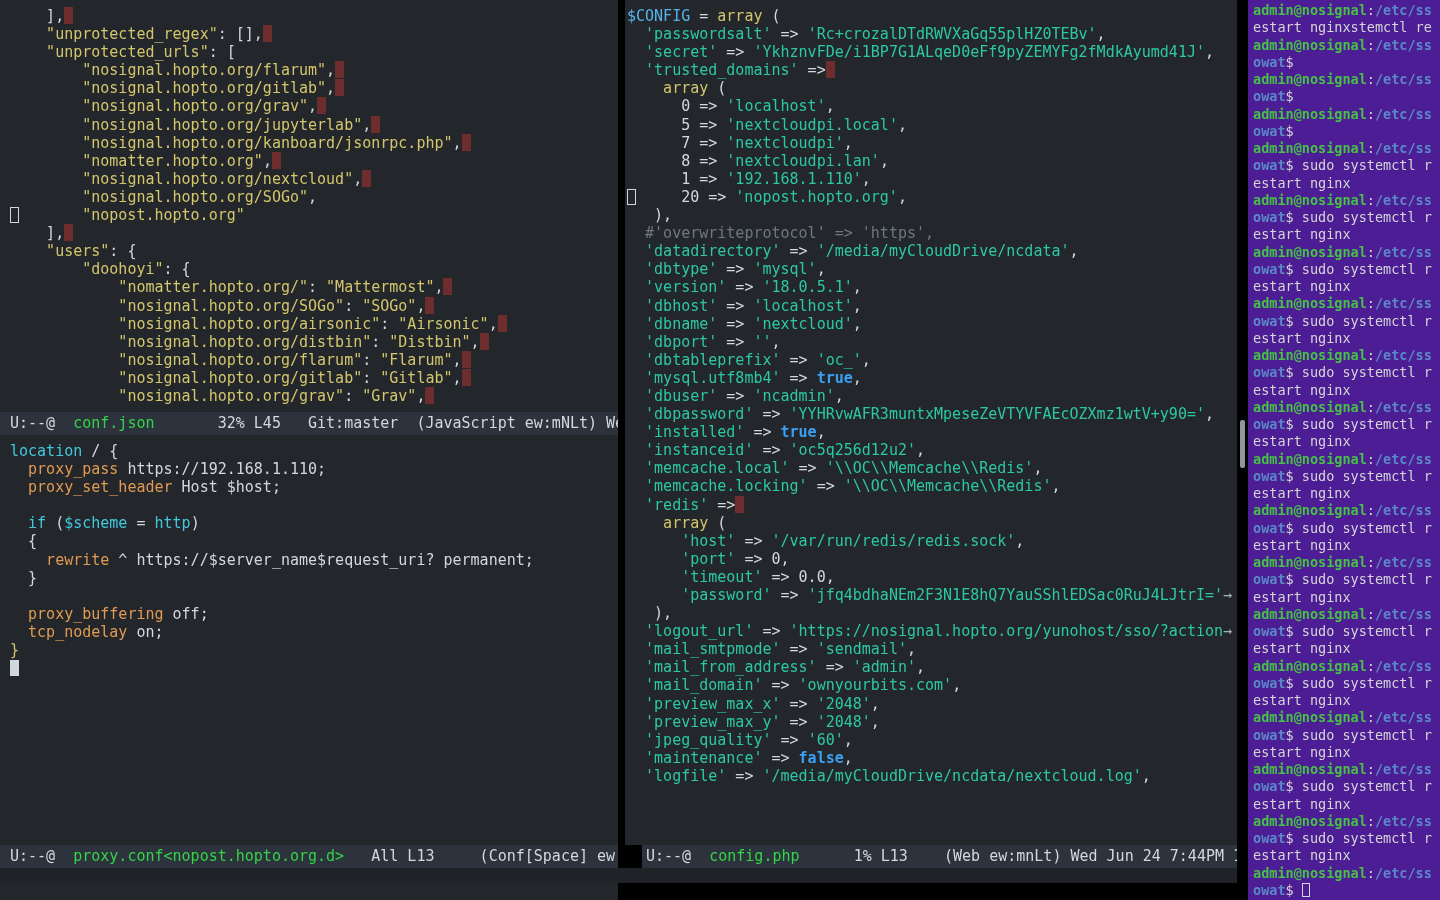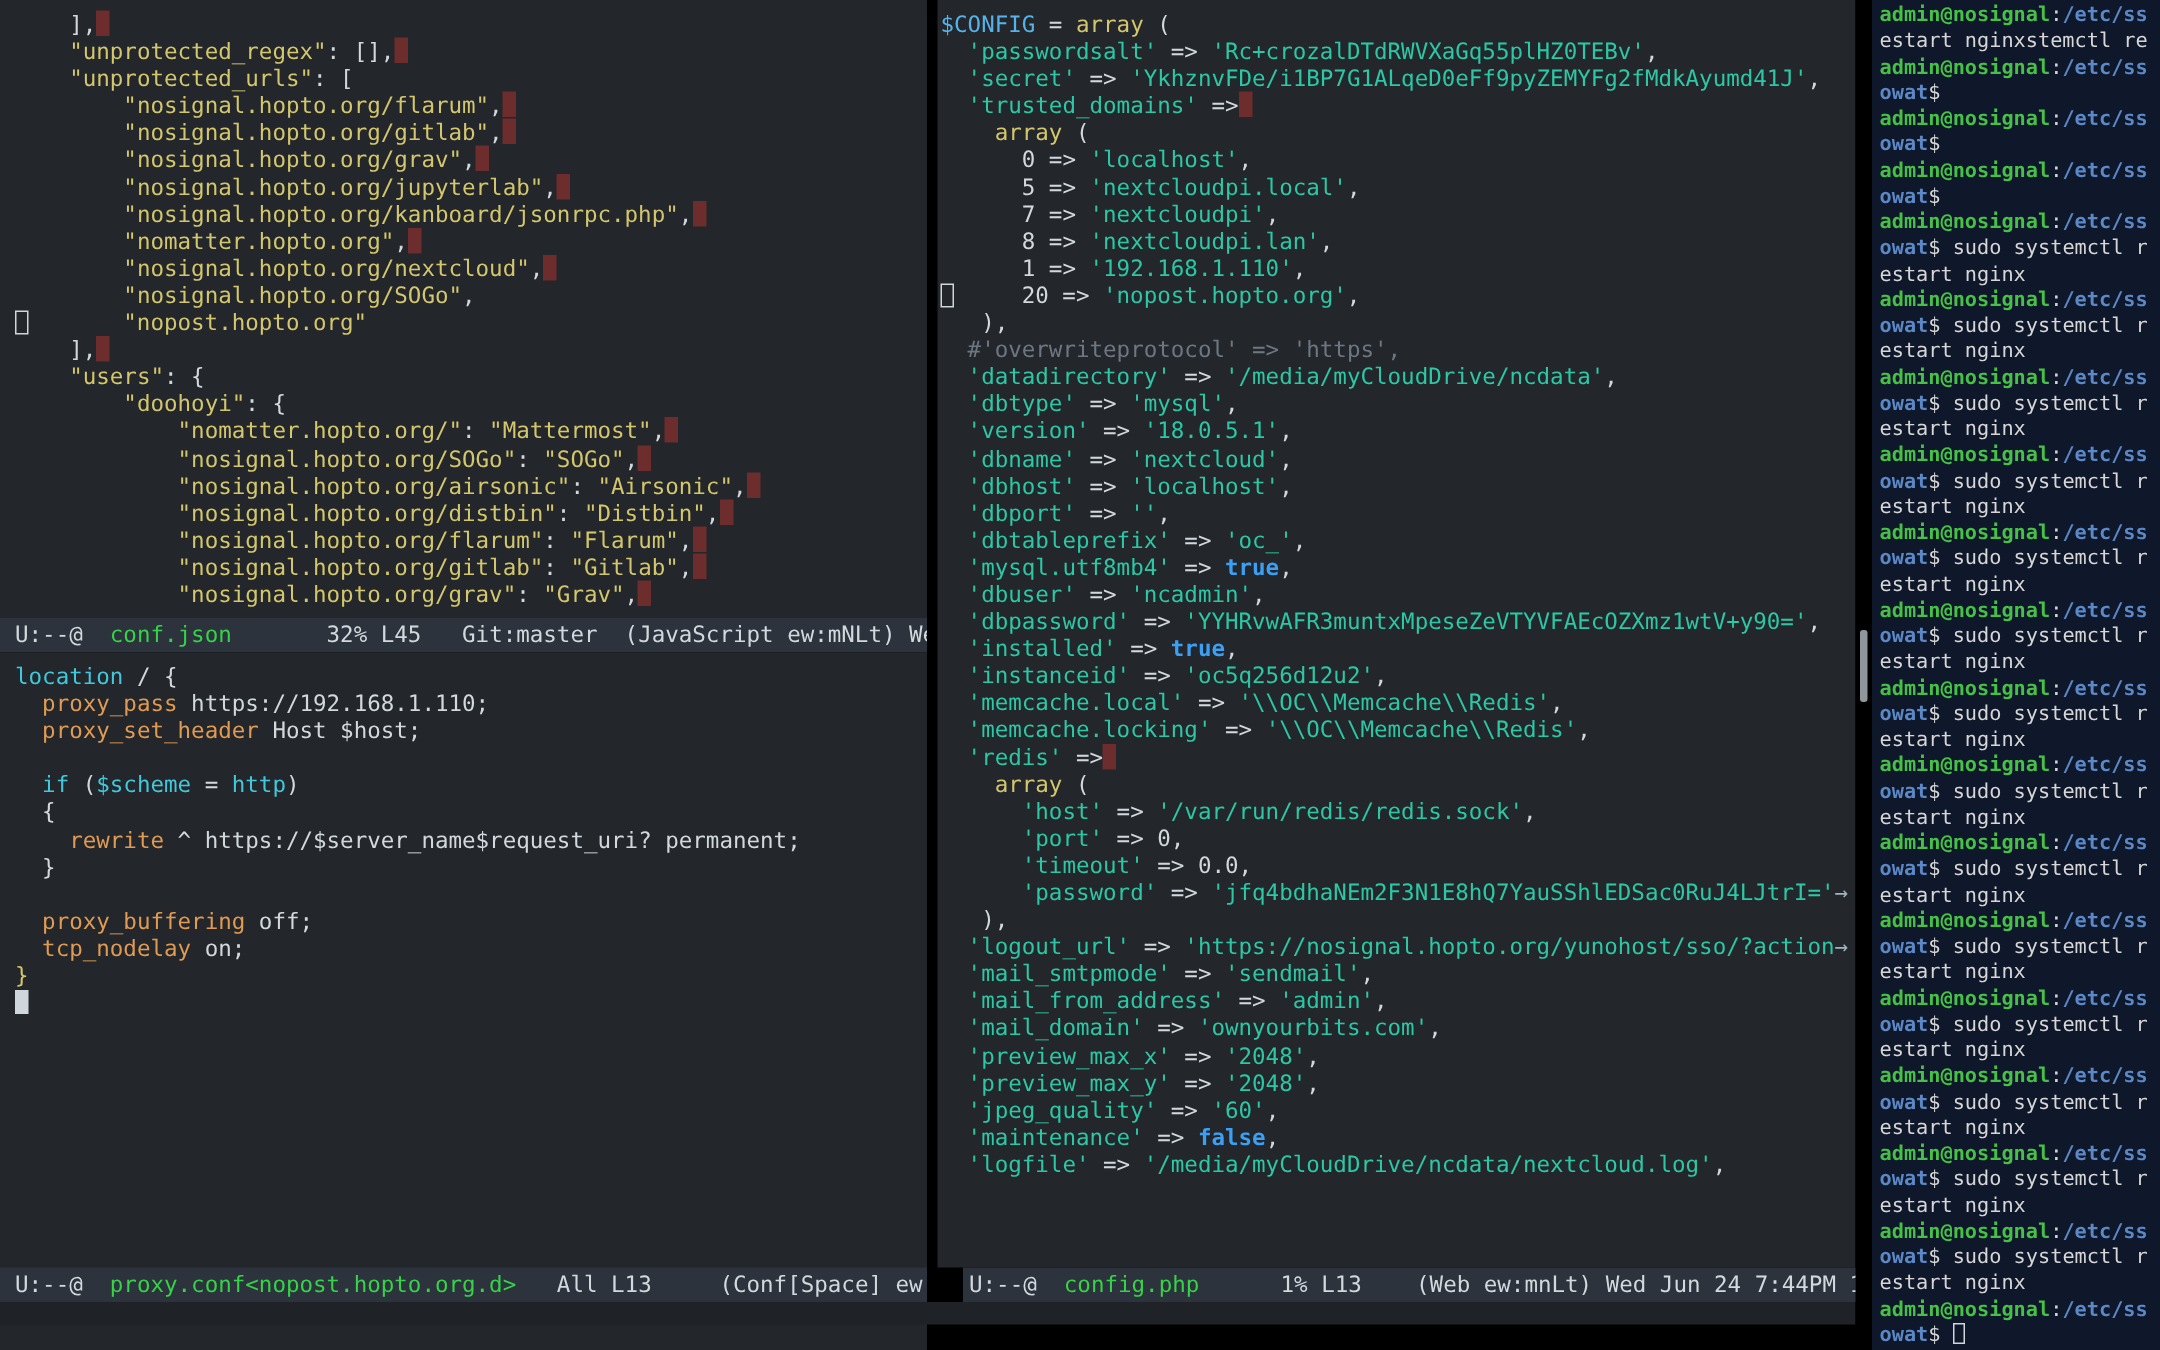--- a/index.html
+++ b/index.html
@@ -24,21 +24,21 @@
   #ml-nginx    { left:0;   top:845px; width:618px; padding-left:10px; }
   #pane-php    { left:625px; top:0;  width:612px; height:845px; padding:7px 0 0 2px; }
   #ml-php      { left:642px; top:845px; width:612px; padding-left:4px; }
   #echo-area   { position:absolute; left:0; top:868px; width:1237px; height:15px; background:#1f2327; }
 
   #term-scroll { position:absolute; left:1237px; top:0; width:16px; height:900px; background:#000; }
   #term-thumb  { position:absolute; left:3px; top:420px; width:5px; height:48px; background:#8f969c; border-radius:2px; }
 
   #terminal {
     position:absolute; left:1248px; top:0; width:192px; height:900px;
-    background:#0f172a; overflow:hidden; padding:2px 0 0 5px;
+    background:#4c1d95; overflow:hidden; padding:2px 0 0 5px;
     font-size:13.5px; color:#d6d6d6;
   }
   #terminal .tln { height:17.25px; line-height:17.25px; white-space:pre; }
 
   
   .tk-p  { color:#d2d8de; }
   .tk-s  { color:#d3c66c; }
   .tk-y  { color:#d3c66c; }
   .tk-d  { color:#e09a52; }
   .tk-k  { color:#42c8dc; }
@@ -117,22 +117,22 @@
     <div class="ln"><span class="tk-p">      5 =&gt; </span><span class="tk-t">'nextcloudpi.local'</span><span class="tk-p">,</span></div>
     <div class="ln"><span class="tk-p">      7 =&gt; </span><span class="tk-t">'nextcloudpi'</span><span class="tk-p">,</span></div>
     <div class="ln"><span class="tk-p">      8 =&gt; </span><span class="tk-t">'nextcloudpi.lan'</span><span class="tk-p">,</span></div>
     <div class="ln"><span class="tk-p">      1 =&gt; </span><span class="tk-t">'192.168.1.110'</span><span class="tk-p">,</span></div>
     <div class="ln"><span class="tk-ch"></span><span class="tk-p">     20 =&gt; </span><span class="tk-t">'nopost.hopto.org'</span><span class="tk-p">,</span></div>
     <div class="ln"><span class="tk-p">   ),</span></div>
     <div class="ln"><span class="tk-c">  #'overwriteprotocol' =&gt; 'https',</span></div>
     <div class="ln"><span class="tk-t">  'datadirectory'</span><span class="tk-p"> =&gt; </span><span class="tk-t">'/media/myCloudDrive/ncdata'</span><span class="tk-p">,</span></div>
     <div class="ln"><span class="tk-t">  'dbtype'</span><span class="tk-p"> =&gt; </span><span class="tk-t">'mysql'</span><span class="tk-p">,</span></div>
     <div class="ln"><span class="tk-t">  'version'</span><span class="tk-p"> =&gt; </span><span class="tk-t">'18.0.5.1'</span><span class="tk-p">,</span></div>
+    <div class="ln"><span class="tk-t">  'dbhost'</span><span class="tk-p"> =&gt; </span><span class="tk-t">'localhost'</span><span class="tk-p">,</span></div>
     <div class="ln"><span class="tk-t">  'dbname'</span><span class="tk-p"> =&gt; </span><span class="tk-t">'nextcloud'</span><span class="tk-p">,</span></div>
-    <div class="ln"><span class="tk-t">  'dbhost'</span><span class="tk-p"> =&gt; </span><span class="tk-t">'localhost'</span><span class="tk-p">,</span></div>
     <div class="ln"><span class="tk-t">  'dbport'</span><span class="tk-p"> =&gt; </span><span class="tk-t">''</span><span class="tk-p">,</span></div>
     <div class="ln"><span class="tk-t">  'dbtableprefix'</span><span class="tk-p"> =&gt; </span><span class="tk-t">'oc_'</span><span class="tk-p">,</span></div>
     <div class="ln"><span class="tk-t">  'mysql.utf8mb4'</span><span class="tk-p"> =&gt; </span><span class="tk-b">true</span><span class="tk-p">,</span></div>
     <div class="ln"><span class="tk-t">  'dbuser'</span><span class="tk-p"> =&gt; </span><span class="tk-t">'ncadmin'</span><span class="tk-p">,</span></div>
     <div class="ln"><span class="tk-t">  'dbpassword'</span><span class="tk-p"> =&gt; </span><span class="tk-t">'YYHRvwAFR3muntxMpeseZeVTYVFAEcOZXmz1wtV+y90='</span><span class="tk-p">,</span></div>
     <div class="ln"><span class="tk-t">  'installed'</span><span class="tk-p"> =&gt; </span><span class="tk-b">true</span><span class="tk-p">,</span></div>
     <div class="ln"><span class="tk-t">  'instanceid'</span><span class="tk-p"> =&gt; </span><span class="tk-t">'oc5q256d12u2'</span><span class="tk-p">,</span></div>
     <div class="ln"><span class="tk-t">  'memcache.local'</span><span class="tk-p"> =&gt; </span><span class="tk-t">'\\OC\\Memcache\\Redis'</span><span class="tk-p">,</span></div>
     <div class="ln"><span class="tk-t">  'memcache.locking'</span><span class="tk-p"> =&gt; </span><span class="tk-t">'\\OC\\Memcache\\Redis'</span><span class="tk-p">,</span></div>
     <div class="ln"><span class="tk-t">  'redis'</span><span class="tk-p"> =&gt;</span><span class="tk-rb"></span></div>

